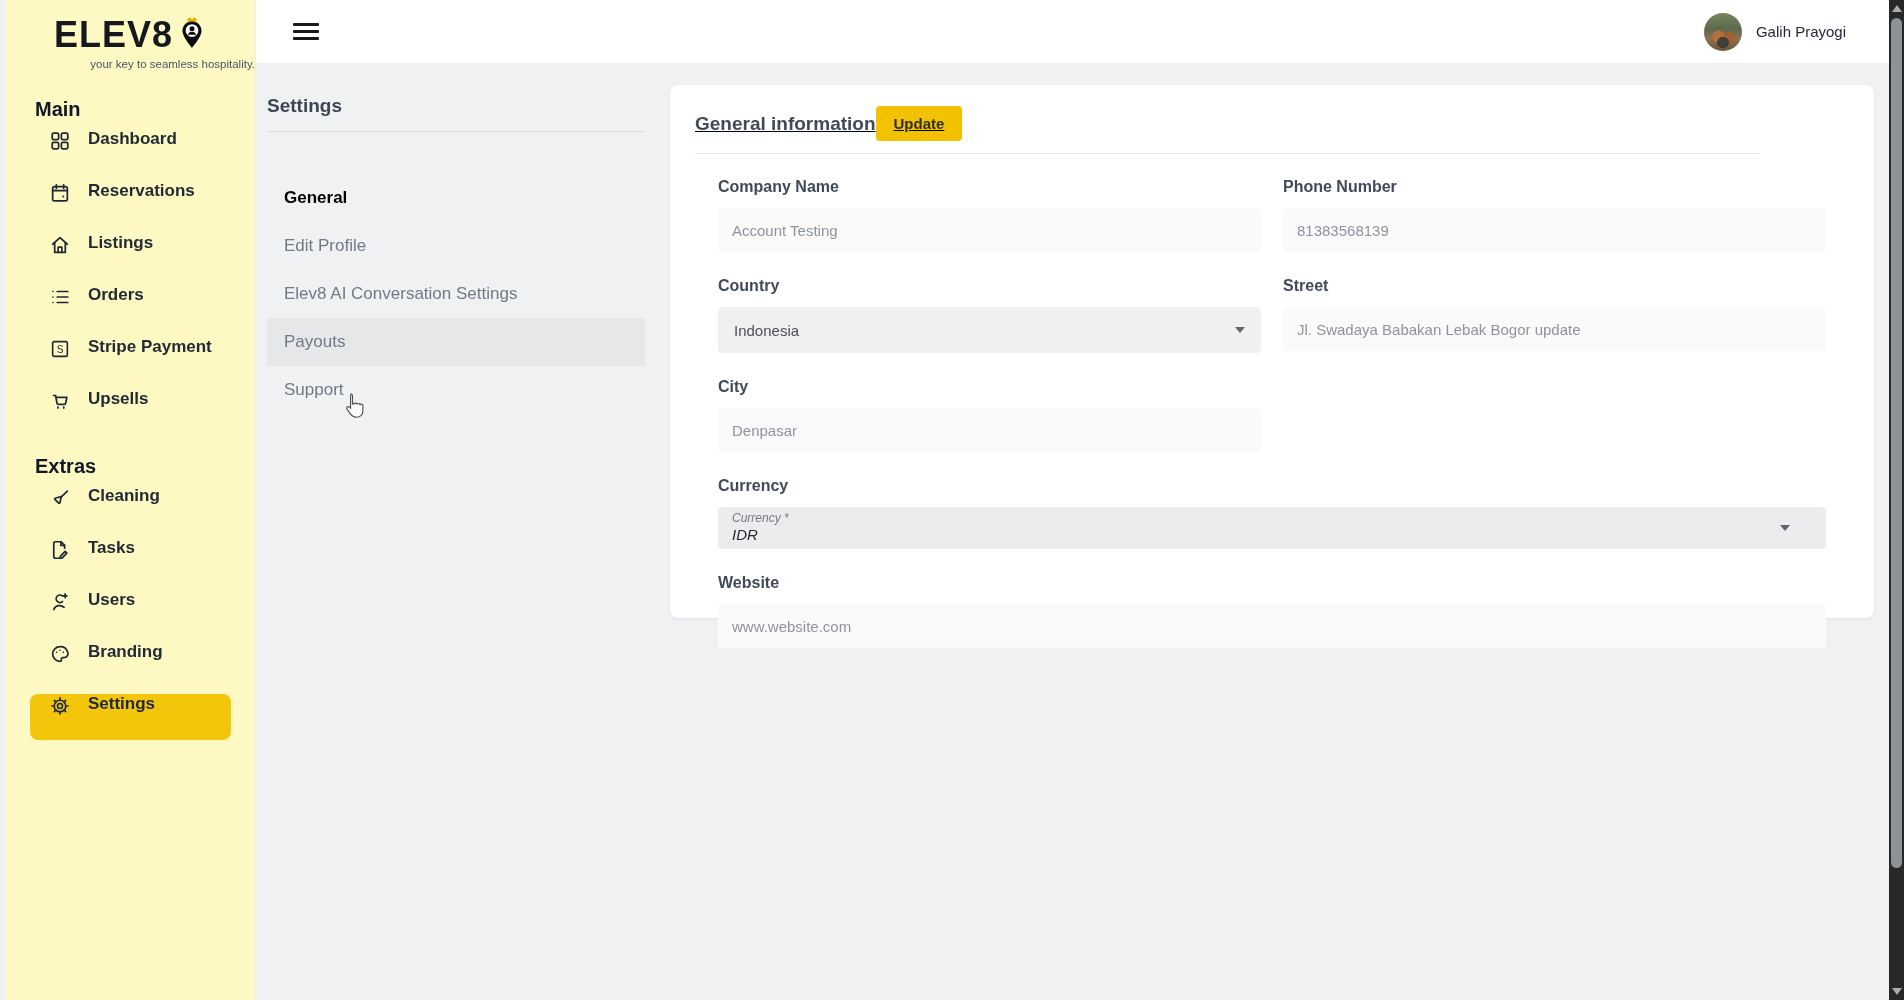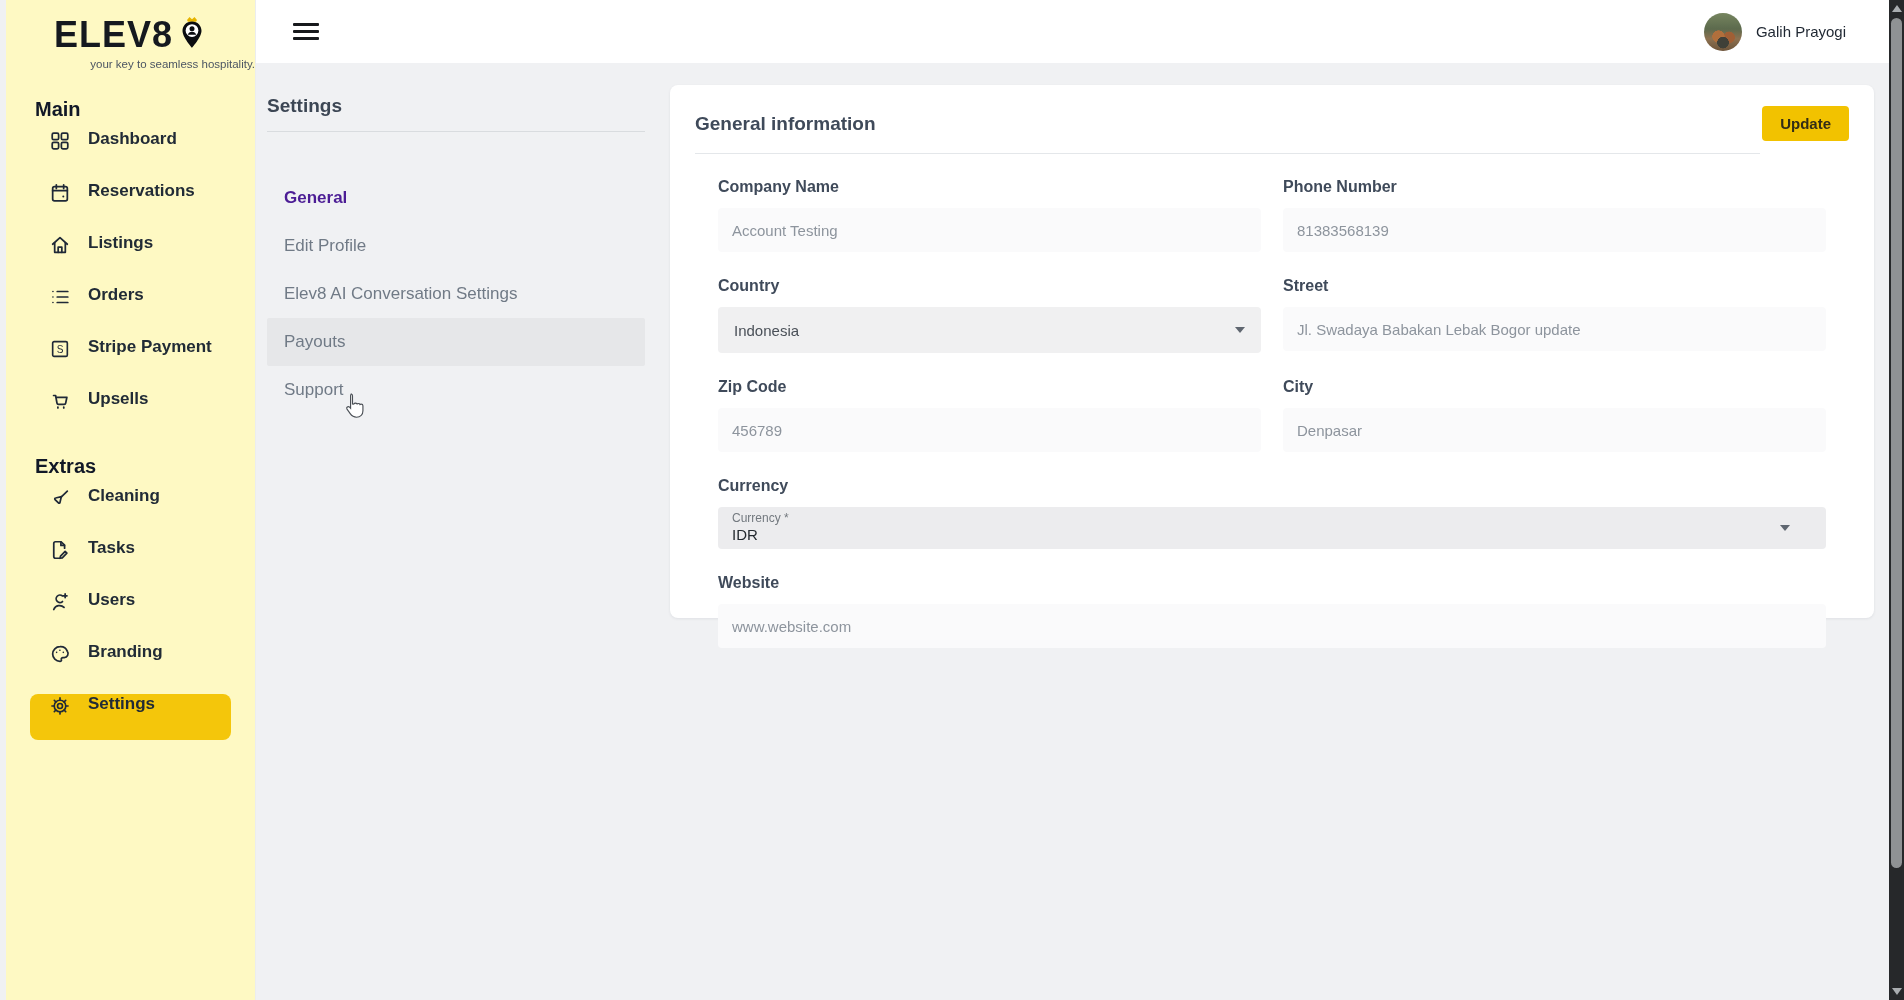--- a/index.html
+++ b/index.html
@@ -38,46 +38,46 @@
 
   
   .content { position:absolute; left:250px; top:63px; width:1639px; height:937px; background:#f0f1f3; }
 
   .settings-col { position:absolute; left:17px; top:32px; width:378px; }
   .settings-title { font-size:19px; font-weight:700; color:#3c4654; padding-bottom:14px;
     border-bottom:1px solid #d9dcdf; }
   .snav { margin-top:42px; }
   .snav-item { height:48px; display:flex; align-items:center; padding-left:17px;
     font-size:17px; color:#707a86; cursor:pointer; border-radius:2px; }
-  .snav-item.active { color:#4c1d95; font-weight:700; }
+  .snav-item.active { color:#000000; font-weight:700; }
   .snav-item.hover { background:#e6e7e9; }
 
   .cursor-hand { position:absolute; left:73px; top:297px; z-index:9; pointer-events:none; }
 
   
   .card { position:absolute; left:420px; top:22px; width:1204px; height:533px;
     background:#ffffff; border-radius:8px; box-shadow:0 1px 3px rgba(30,41,59,.08); padding:21px 25px 0 25px; }
-  .card-head { display:flex; align-items:center; justify-content:space-between; }
+  .card-head { display:flex; align-items:center; justify-content:flex-start;text-decoration:underline; }
   .card-title { font-size:19px; font-weight:700; color:#3f4a5a; }
   .update-btn { background:#f2c200; color:#332d16; font-size:15px; font-weight:700;
     border:none; border-radius:4px; padding:9px 18px; cursor:pointer; font-family:inherit; }
   .card-divider { height:1px; background:#e4e7ea; margin:12px 0 0 0; width:1065px; }
 
   .form { margin-top:24px; padding:0 23px; }
   .grid2 { display:grid; grid-template-columns:1fr 1fr; column-gap:22px; }
   .fgroup { margin-bottom:25px; }
   .flabel { font-size:16px; font-weight:600; color:#3f4a5a; margin-bottom:12px; }
   .finput { height:44px; background:#fafafb; border-radius:4px; display:flex; align-items:center;
     padding:0 14px; font-size:15px; color:#8d949d;text-align:right; }
   .fselect { height:46px; background:#f0f0f1; border-radius:4px; display:flex; align-items:center;
     justify-content:space-between; padding:0 16px; font-size:15px; color:#4a5058; cursor:pointer; }
   .caret { width:0; height:0; border-left:5px solid transparent; border-right:5px solid transparent;
     border-top:6px solid #5f6670; }
   .filled-select { height:42px; background:#ececee; border-radius:4px; display:flex; align-items:center;
-    justify-content:space-between; padding:0 36px 0 14px; cursor:pointer; }
+    justify-content:space-between; padding:0 36px 0 14px; cursor:pointer;font-style:italic; }
   .filled-inner { display:flex; flex-direction:column; justify-content:center; line-height:1.15; }
   .filled-label { font-size:12px; color:#73797f; }
   .filled-value { font-size:15px; color:#23292f; }
 
   
   .scrollbar { position:absolute; right:0; top:0; width:15px; height:1000px; background:#26282a; z-index:20; }
   .sb-arrow { position:absolute; left:2.5px; width:0; height:0;
     border-left:5px solid transparent; border-right:5px solid transparent; }
   .sb-arrow.up { top:5px; border-bottom:7px solid #a9adb0; }
   .sb-arrow.down { bottom:5px; border-top:7px solid #a9adb0; }
@@ -279,24 +279,20 @@
           </div>
         </div>
         <div class="fgroup">
           <div class="flabel">Street</div>
           <div class="finput">Jl. Swadaya Babakan Lebak Bogor update</div>
         </div>
       </div>
 
       <div class="grid2">
         <div class="fgroup">
-          <div class="flabel">Zip Code</div>
-          <div class="finput">456789</div>
-        </div>
-        <div class="fgroup">
           <div class="flabel">City</div>
           <div class="finput">Denpasar</div>
         </div>
       </div>
 
       <div class="fgroup">
         <div class="flabel">Currency</div>
         <div class="filled-select">
           <span class="filled-inner">
             <span class="filled-label">Currency *</span>

